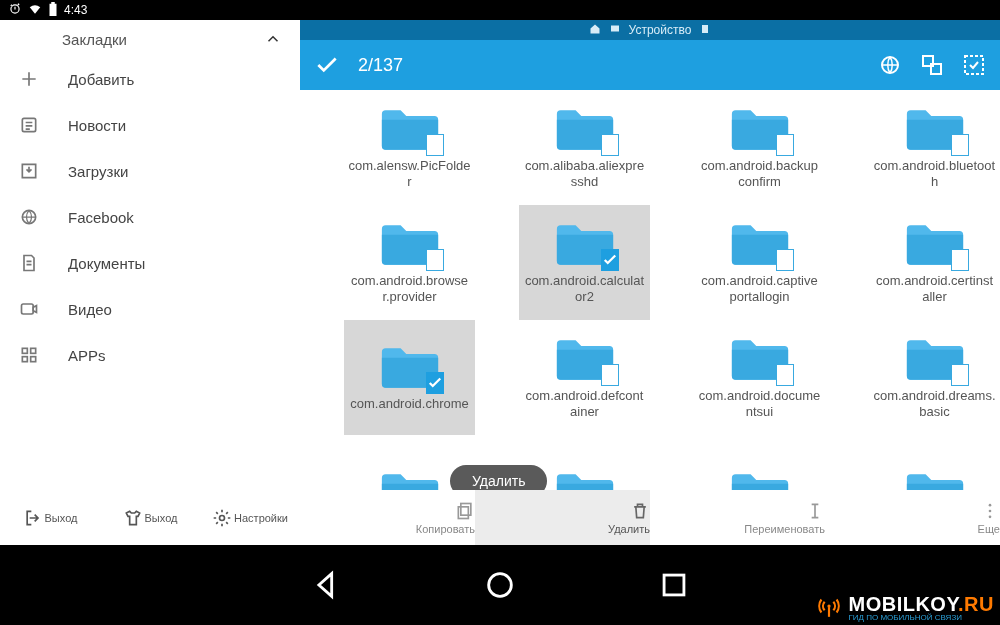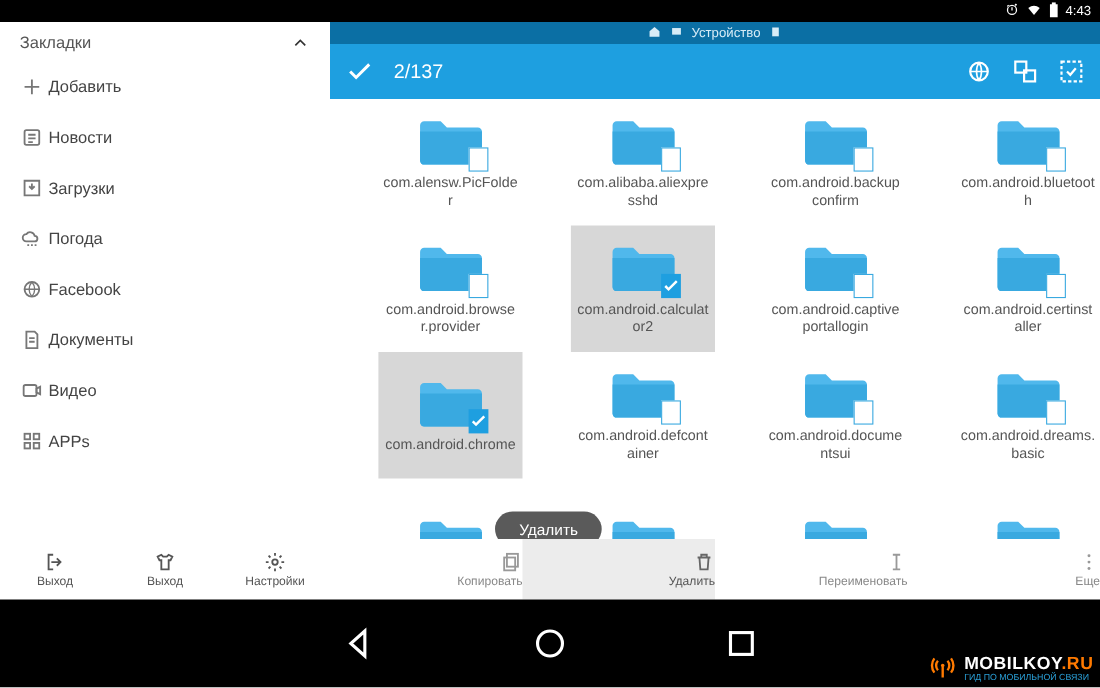--- a/index.html
+++ b/index.html
@@ -1,31 +1,31 @@
 <!DOCTYPE html>
 <html><head>
 <meta charset="utf-8">
 <style>
   * { margin: 0; padding: 0; box-sizing: border-box; font-family: -apple-system, "Helvetica Neue", Arial, sans-serif; }
   body { width: 1000px; height: 625px; background: #fff; overflow: hidden; position: relative; }
 
   
-  .statusbar { height: 20px; background: #000; color: #fff; display: flex; align-items: center; justify-content: flex-end; padding: 0 8px; gap: 6px; font-size: 12px; }
+  .statusbar { height: 20px; background: #000; color: #fff; display: flex; align-items: center; justify-content: flex-start; padding: 0 8px; gap: 6px; font-size: 12px; }
   .statusbar svg { fill: #fff; }
 
   
   .sidebar { position: absolute; top: 20px; left: 0; width: 300px; bottom: 115px; background: #fff; display: flex; flex-direction: column; }
-  .section-head { display: flex; align-items: center; justify-content: space-between; padding: 10px 18px 8px; font-size: 15px; color: #555; cursor: pointer; }
+  .section-head { display: flex; align-items: center; justify-content: space-between; padding: 10px 18px 8px; font-size: 15px; color: #555; cursor: pointer; margin-left: 44px; }
   .section-head .chev { width: 18px; height: 18px; }
-  .side-item { display: flex; align-items: center; gap: 4px; padding: 12px 18px; font-size: 15px; color: #444; cursor: pointer; }
+  .side-item { display: flex; align-items: center; gap: 28px; padding: 12px 18px; font-size: 15px; color: #444; cursor: pointer; }
   .side-item .ic { width: 22px; height: 22px; display: flex; align-items: center; justify-content: center; color: #777; }
 
   
   .sidebar-bottom { position: absolute; left: 0; bottom: 80px; width: 300px; height: 55px; display: flex; }
-  .sb-btn { flex: 1; display: flex; flex-direction: column; align-items: center; justify-content: center; gap: 2px; font-size: 11px; color: #555; cursor: pointer; }
+  .sb-btn { flex: 1; display: flex; flex-direction: row; align-items: center; justify-content: center; gap: 2px; font-size: 11px; color: #555; cursor: pointer; }
   .sb-btn .ic { width: 20px; height: 20px; }
 
   
   .crumbbar { position: absolute; top: 20px; left: 300px; right: 0; height: 20px; background: #0b6fa4; color: #d7ecf7; display: flex; align-items: center; justify-content: center; font-size: 12px; gap: 8px; }
   .crumbbar .ic { width: 12px; height: 12px; fill: #d7ecf7; }
 
   .toolbar { position: absolute; top: 40px; left: 300px; right: 0; height: 50px; background: #1e9fe0; color: #fff; display: flex; align-items: center; padding: 0 14px; gap: 18px; }
   .toolbar .chk { width: 26px; height: 26px; }
   .toolbar .count { font-size: 18px; }
   .toolbar .spacer { flex: 1; }
@@ -53,21 +53,21 @@
 
   
   .navbar { position: absolute; left: 0; right: 0; bottom: 0; height: 80px; background: #000; display: flex; align-items: center; justify-content: center; gap: 140px; }
   .navbtn { width: 34px; height: 34px; cursor: pointer; }
   .navbtn svg { stroke: #fff; fill: none; stroke-width: 2; }
 
   
   .watermark { position: absolute; right: 6px; bottom: 2px; display: flex; align-items: center; gap: 6px; }
   .wm-ic { color: #ff7a00; }
   .wm-txt { display: flex; flex-direction: column; line-height: 1; }
-  .wm-main { color: #fff; font-size: 16px; font-weight: 600; letter-spacing: .5px; }
+  .wm-main { color: #fff; font-size: 20px; font-weight: 600; letter-spacing: .5px; }
   .wm-main .ru { color: #ff7a00; }
   .wm-sub { color: #2aa0d8; font-size: 8px; }
 </style>
 </head>
 <body>
 
 <div class="statusbar">
   <span><svg width="14" height="14" viewBox="0 0 24 24">
         <path d="M12 4a8 8 0 108 8 8 8 0 00-8-8zm0 14a6 6 0 116-6 6 6 0 01-6 6zM4 6l2-2 2 2-2 2zm12-2l2-2 2 2-2 2zM11 8h2v5h-2z"></path>
       </svg></span>
@@ -106,29 +106,20 @@
     <span>Новости</span>
   </div>
   <div class="side-item">
     <span class="ic">
         <svg viewBox="0 0 24 24" width="20" height="20">
           <path d="M4 4h16v16H4z" fill="none" stroke="#777" stroke-width="2"></path>
           <path d="M12 7v6m-3-3l3 3 3-3" stroke="#777" stroke-width="2" fill="none"></path>
         </svg>
       </span>
     <span>Загрузки</span>
-  </div>
-  <div class="side-item">
-    <span class="ic">
-        <svg viewBox="0 0 24 24" width="20" height="20">
-          <path d="M6 15a4 4 0 010-8 5 5 0 019 2 3 3 0 010 6z" fill="none" stroke="#777" stroke-width="2"></path>
-          <path d="M8 18l0 2M12 18l0 2M16 18l0 2" stroke="#777" stroke-width="2"></path>
-        </svg>
-      </span>
-    <span>Погода</span>
   </div>
   <div class="side-item">
     <span class="ic">
         <svg viewBox="0 0 24 24" width="20" height="20">
           <circle cx="12" cy="12" r="8" fill="none" stroke="#777" stroke-width="2"></circle>
           <path d="M4 12h16M12 4a12 12 0 010 16M12 4a12 12 0 000 16" fill="none" stroke="#777" stroke-width="1.5"></path>
         </svg>
       </span>
     <span>Facebook</span>
   </div>

